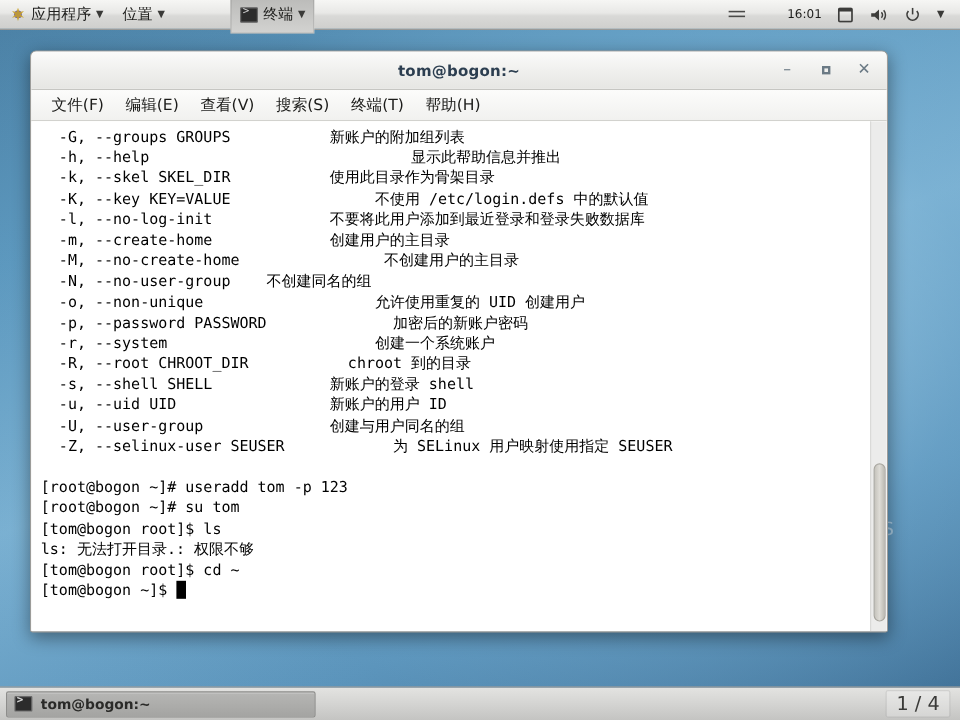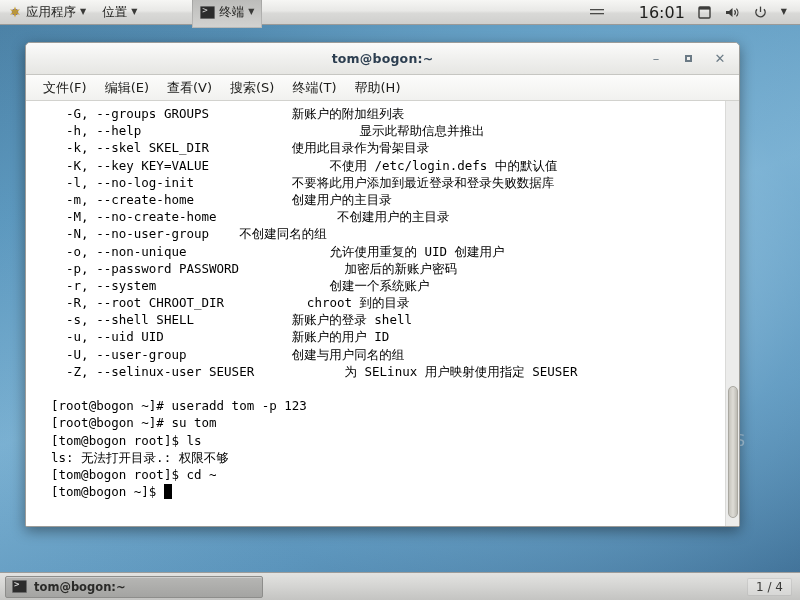--- a/index.html
+++ b/index.html
@@ -52,21 +52,21 @@
     cursor: default; white-space: nowrap;
   }
   .panel-item.active {
     background: linear-gradient(to bottom, #b9b9b7, #d3d3d1);
     box-shadow: inset 0 0 0 1px rgba(0,0,0,0.12);
     margin-left: 47px;
   }
   .caret { font-size: 8px; color: #3a3a38; line-height: 1; }
   #panel-right { margin-left: auto; display: flex; align-items: center; padding-right: 6px; }
   .tray-icon { padding: 0 7px; display:flex; align-items:center; height:25px; }
-  #clock { font-size: 16px; padding: 0 6px; margin-left: 22px; }
+  #clock { font-size: 10px; padding: 0 6px; margin-left: 22px; }
 
   .mini-term-icon {
     width: 15px; height: 13px;
     background: #2c2c2c;
     border: 1px solid #6a6a6a;
     border-radius: 1px;
     position: relative;
     display: inline-block;
   }
   .mini-term-icon::after {
@@ -125,21 +125,20 @@
     font-size: 13px; color: #1c1c1a;
   }
   .menu-item { padding: 0 9px; height: 26px; display: flex; align-items: center; cursor: default; }
 
   #term-body {
     flex: 1 1 auto;
     background: #ffffff;
     position: relative;
     display: flex;
     overflow: hidden;
-    padding-left: 17px;
   }
   #term-text {
     flex: 1 1 auto;
     padding: 4px 0 0 8px;
     font-family: "DejaVu Sans Mono", monospace;
     font-size: 12.5px;
     line-height: 17.2px;
     color: #000000;
     white-space: pre;
     overflow: hidden;
@@ -178,21 +177,21 @@
     border-radius: 2px;
     display: flex; align-items: center; gap: 7px;
     padding: 0 6px;
     font-size: 11.5px; font-weight: bold; color: #2a2a28;
     box-shadow: inset 0 1px 0 rgba(255,255,255,0.35);
     cursor: default;
   }
   #workspace-switcher {
     margin-left: auto; margin-right: 8px;
     padding: 1px 8px;
-    font-size: 12px; color: #3a3a38;
+    font-size: 16px; color: #3a3a38;
     background: rgba(255,255,255,0.25);
     border: 1px solid rgba(0,0,0,0.10);
     border-radius: 2px;
     cursor: default;
   }
 </style>
 </head>
 <body>
 
 <div id="desktop">

